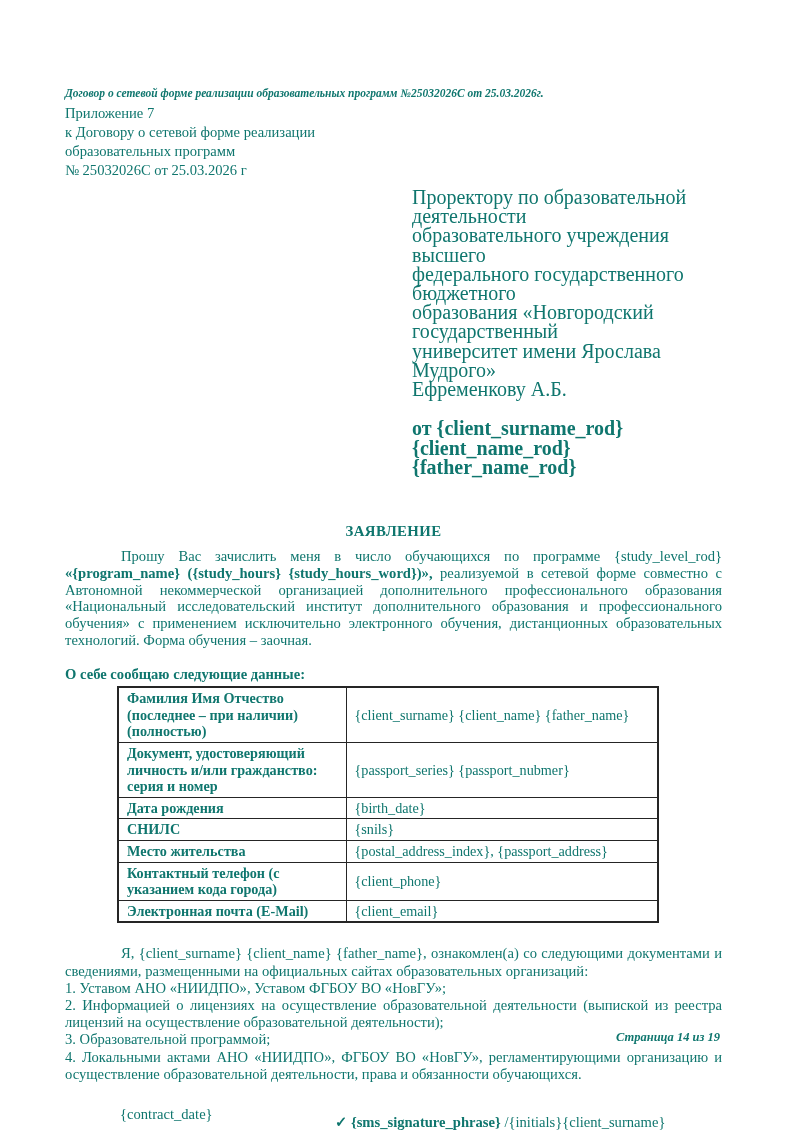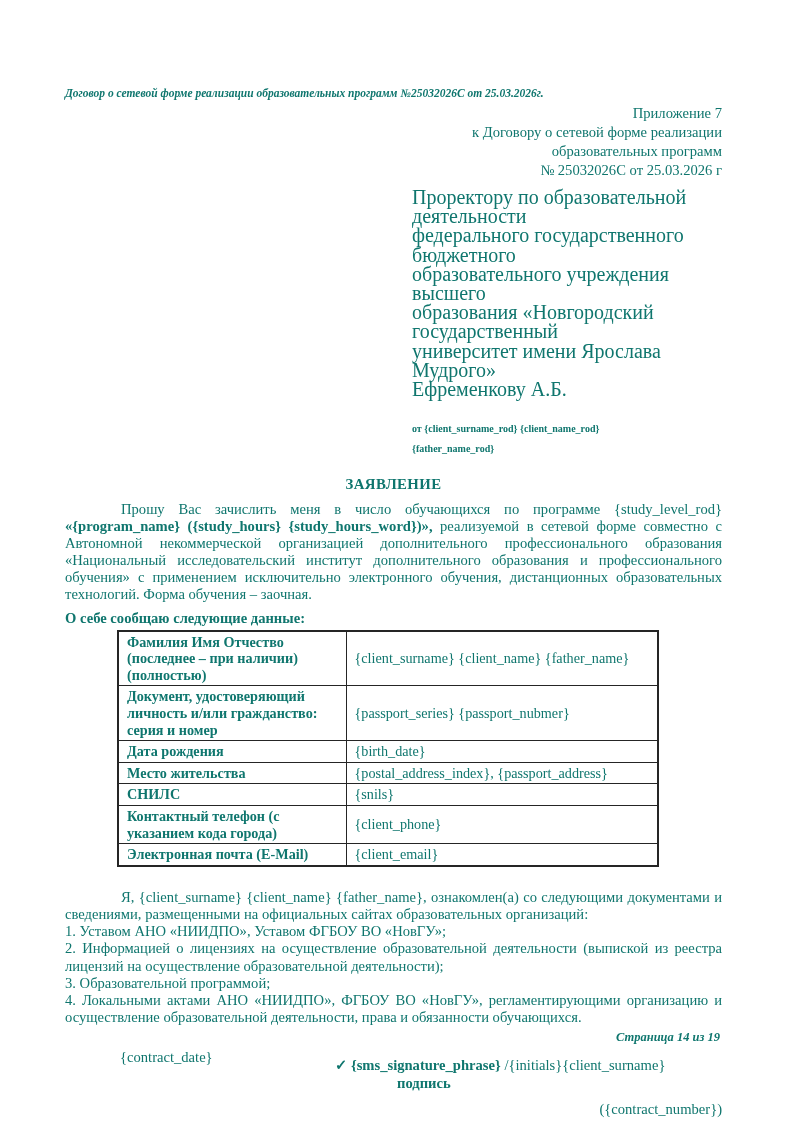--- a/index.html
+++ b/index.html
@@ -8,26 +8,26 @@
     width: 792px; height: 1131px; position: relative; overflow: hidden;
     background: #ffffff; color: #0f766e;
     font-family: "Liberation Serif", serif;
     padding: 86px 70px 0 65px;
   }
   .b { font-weight: bold; }
   .contract-ref {
     font-style: italic; font-weight: bold; font-size: 11.5px; line-height: 14px;
     white-space: nowrap;
   }
-  .appendix { text-align: right; font-size: 14.6px; line-height: 19px; margin-top: 4px; }
+  .appendix { text-align: left; font-size: 14.6px; line-height: 19px; margin-top: 4px; }
   .recipient { margin-left: 347px; font-size: 20px; line-height: 19.2px; margin-top: 8px; }
-  .from-block { margin-left: 347px; margin-top: 20px; font-weight: bold; font-size: 10px; line-height: 19.5px; }
-  .title { margin-top: 18px; text-align: center; font-weight: bold; font-size: 14.8px; line-height: 17px; letter-spacing: 0.4px; }
+  .from-block { margin-left: 347px; margin-top: 20px; font-weight: bold; font-size: 20px; line-height: 19.5px; }
+  .title { margin-top: 45px; text-align: center; font-weight: bold; font-size: 14.8px; line-height: 17px; letter-spacing: 0.4px; }
   .intro { margin: 8px 0 0 0; font-size: 14.6px; line-height: 16.9px; text-align: justify; text-indent: 56px; }
-  .o-sebe { font-weight: bold; font-size: 14.6px; line-height: 17px; margin-top: 7px; }
+  .o-sebe { font-weight: bold; font-size: 14.6px; line-height: 17px; margin-top: 17px; }
   .pd-table { border-collapse: collapse; margin: 3px 0 0 52px; width: 542px; border: 2px solid #252525; table-layout: fixed; font-family: Liberation Serif, serif; }
   .pd-table td { border: 1px solid #252525; font-size: 14.2px; line-height: 16.6px; padding: 2px 8px; vertical-align: middle; }
   td.lbl { font-weight: bold; width: 228px; }
   .ack { margin-top: 22px; font-size: 14.6px; line-height: 17.2px; text-align: justify; }
   .ack-intro { text-indent: 56px; }
   .sig-row { margin-top: 22px; position: relative; height: 42px; font-size: 14.6px; line-height: 18px; }
   .sig-date { position: absolute; left: 55px; top: 0; }
   .sig-block { position: absolute; left: 270px; top: 8px; right: 0; }
   .sig-caption { padding-left: 62px; font-weight: bold; line-height: 19px; }
   .contract-number { text-align: right; margin-top: 11px; font-size: 14.6px; }
@@ -45,22 +45,22 @@
 
   <div class="appendix">
     <div>Приложение 7</div>
     <div>к Договору о сетевой форме реализации</div>
     <div>образовательных программ</div>
     <div>№ 25032026С  от 25.03.2026 г</div>
   </div>
 
   <div class="recipient">
     <div>Проректору по образовательной деятельности</div>
+    <div>образовательного учреждения высшего</div>
     <div>федерального государственного бюджетного</div>
-    <div>образовательного учреждения высшего</div>
     <div>образования «Новгородский государственный</div>
     <div>университет имени Ярослава Мудрого»</div>
     <div>Ефременкову А.Б.</div>
   </div>
 
   <div class="from-block">
     <div>от {client_surname_rod} {client_name_rod}</div>
     <div>{father_name_rod}</div>
   </div>
 
@@ -78,26 +78,26 @@
       </tr>
       <tr>
         <td class="lbl">Документ, удостоверяющий личность и/или гражданство: серия и номер</td>
         <td class="val">{passport_series} {passport_nubmer}</td>
       </tr>
       <tr>
         <td class="lbl">Дата рождения</td>
         <td class="val">{birth_date}</td>
       </tr>
       <tr>
+        <td class="lbl">СНИЛС</td>
+        <td class="val">{snils}</td>
+      </tr>
+      <tr>
         <td class="lbl">Место жительства</td>
         <td class="val">{postal_address_index}, {passport_address}</td>
-      </tr>
-      <tr>
-        <td class="lbl">СНИЛС</td>
-        <td class="val">{snils}</td>
       </tr>
       <tr>
         <td class="lbl">Контактный телефон (с указанием кода города)</td>
         <td class="val">{client_phone}</td>
       </tr>
       <tr>
         <td class="lbl">Электронная почта (E-Mail)</td>
         <td class="val">{client_email}</td>
       </tr>
     </tbody>

